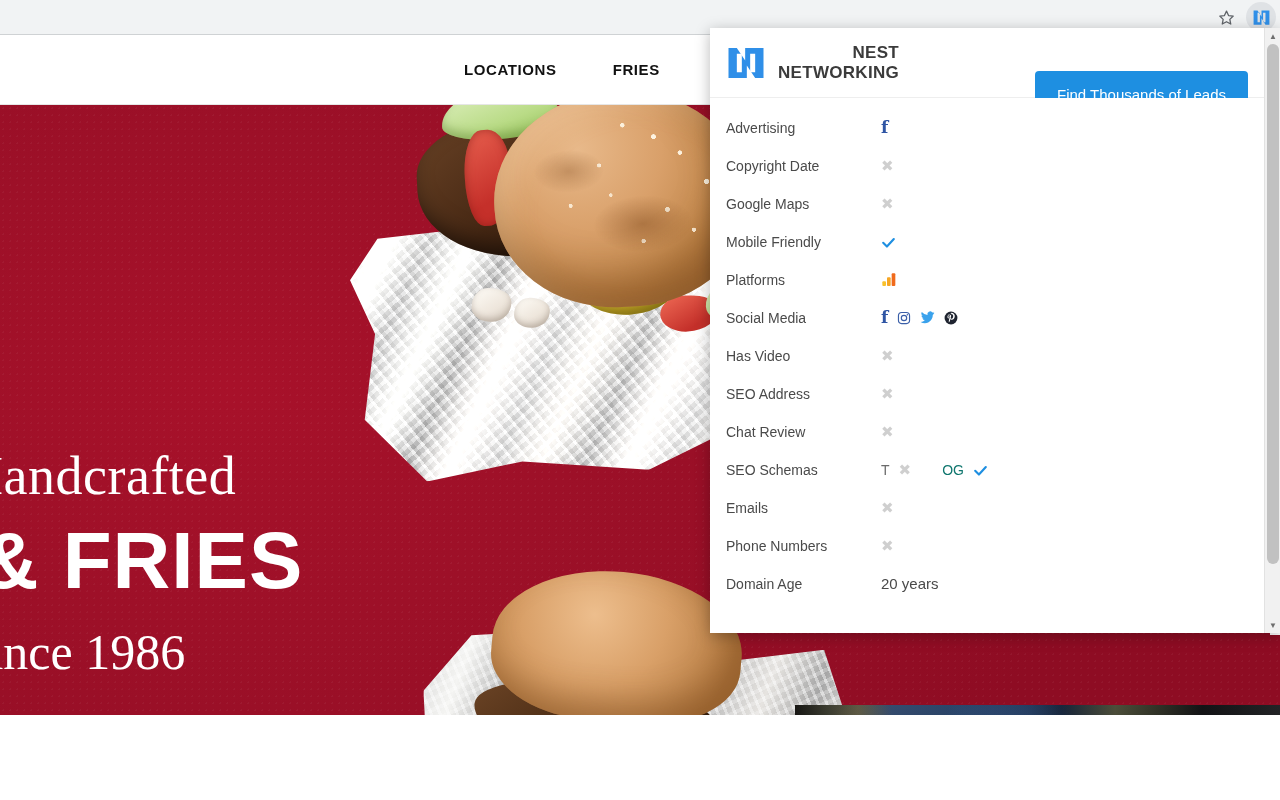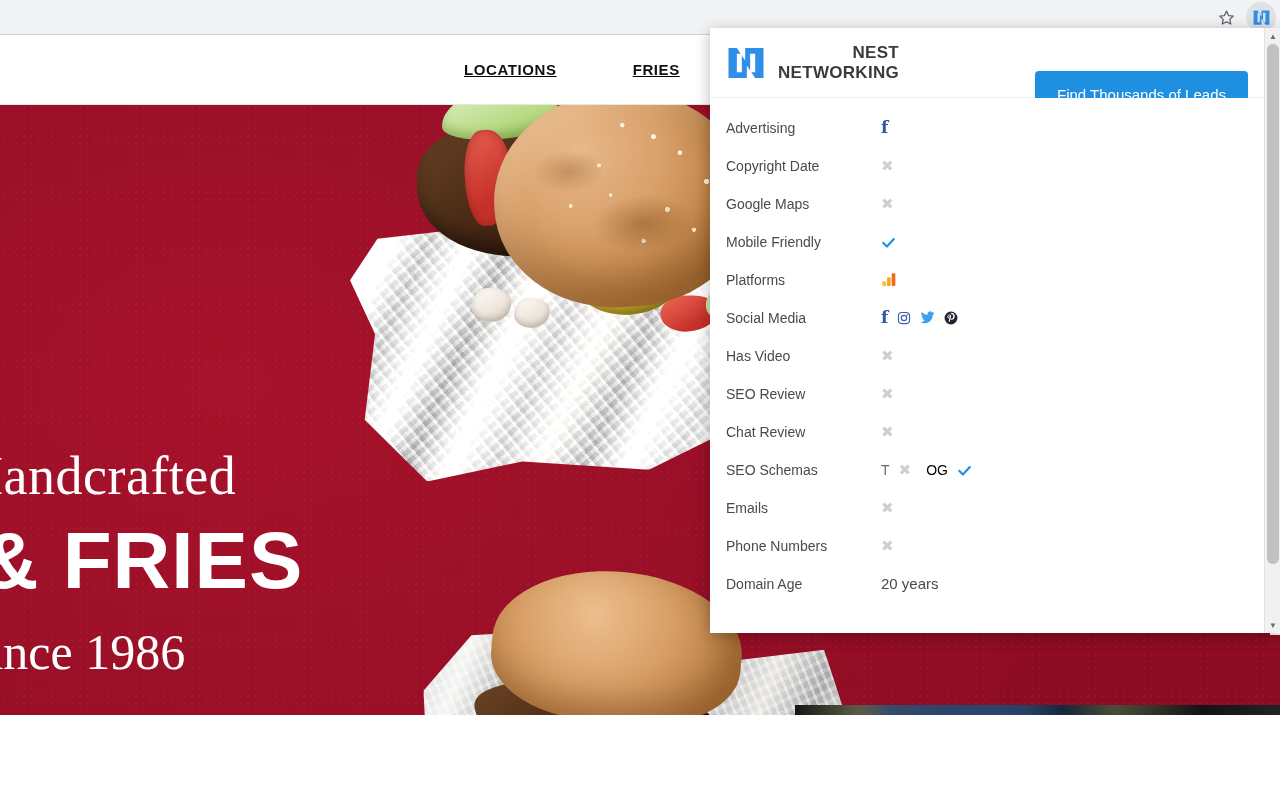--- a/index.html
+++ b/index.html
@@ -33,21 +33,21 @@
 
   
   .page { position: absolute; top: 35px; left: 0; width: 1280px; height: 765px; overflow: hidden; background:#fff; }
 
   .site-nav {
     position: absolute; top: 0; left: 0; width: 1280px; height: 70px;
     background: #ffffff;
     display: flex; align-items: center;
     border-bottom: 1px solid #e6e6e6;
   }
-  .nav-items { display: flex; align-items: center; gap: 76px; margin-left: 464px; text-decoration: underline; }
+  .nav-items { display: flex; align-items: center; gap: 56px; margin-left: 464px; }
   .nav-item {
     font-family: "Liberation Sans", sans-serif;
     font-weight: bold; font-size: 15px; letter-spacing: 0.6px;
     color: #111; white-space: nowrap;
   }
 
   .hero {
     position: absolute; top: 70px; left: 0; width: 1280px; height: 610px;
     background:
       radial-gradient(ellipse 900px 620px at 18% 46%, #a8112a 0%, #9d1028 40%, #8e0c23 100%);
@@ -286,21 +286,21 @@
     font-size: 15px; color: #4a4a4a;
   }
   .ic { display: inline-flex; align-items: center; justify-content: center; }
   .x-mark {
     font-family: "DejaVu Sans", sans-serif;
     font-size: 15px; color: #cfcfcf; font-weight: bold; line-height: 1;
   }
   .check { color: #1e8fe1; }
   .fb { color: #2f55a4; font-family: "DejaVu Serif", serif; font-weight: bold; font-size: 17px; line-height: 1; }
   .schema-t { color: #6b6b6b; font-size: 14px; }
-  .schema-og { color: #000000; font-size: 14px; margin-left: 6px; }
+  .schema-og { color: #0f766e; font-size: 14px; margin-left: 22px; }
 
   
   .pscroll {
     position: absolute; right: 0; top: 0; width: 16px; height: 605px;
     background: #f1f1f1; border-left: 1px solid #e2e2e2;
   }
   .pscroll .arrow {
     position: absolute; left: 0; width: 16px; height: 16px;
     display: flex; align-items: center; justify-content: center;
     color: #6e6e6e; font-size: 8px;
@@ -470,21 +470,21 @@
       </div>
 
       <div class="row">
         <div class="row-label">Has Video</div>
         <div class="row-value">
           <span class="x-mark">✖</span>
         </div>
       </div>
 
       <div class="row">
-        <div class="row-label">SEO Review</div>
+        <div class="row-label">SEO Address</div>
         <div class="row-value">
           <span class="x-mark">✖</span>
         </div>
       </div>
 
       <div class="row">
         <div class="row-label">Chat Review</div>
         <div class="row-value">
           <span class="x-mark">✖</span>
         </div>

